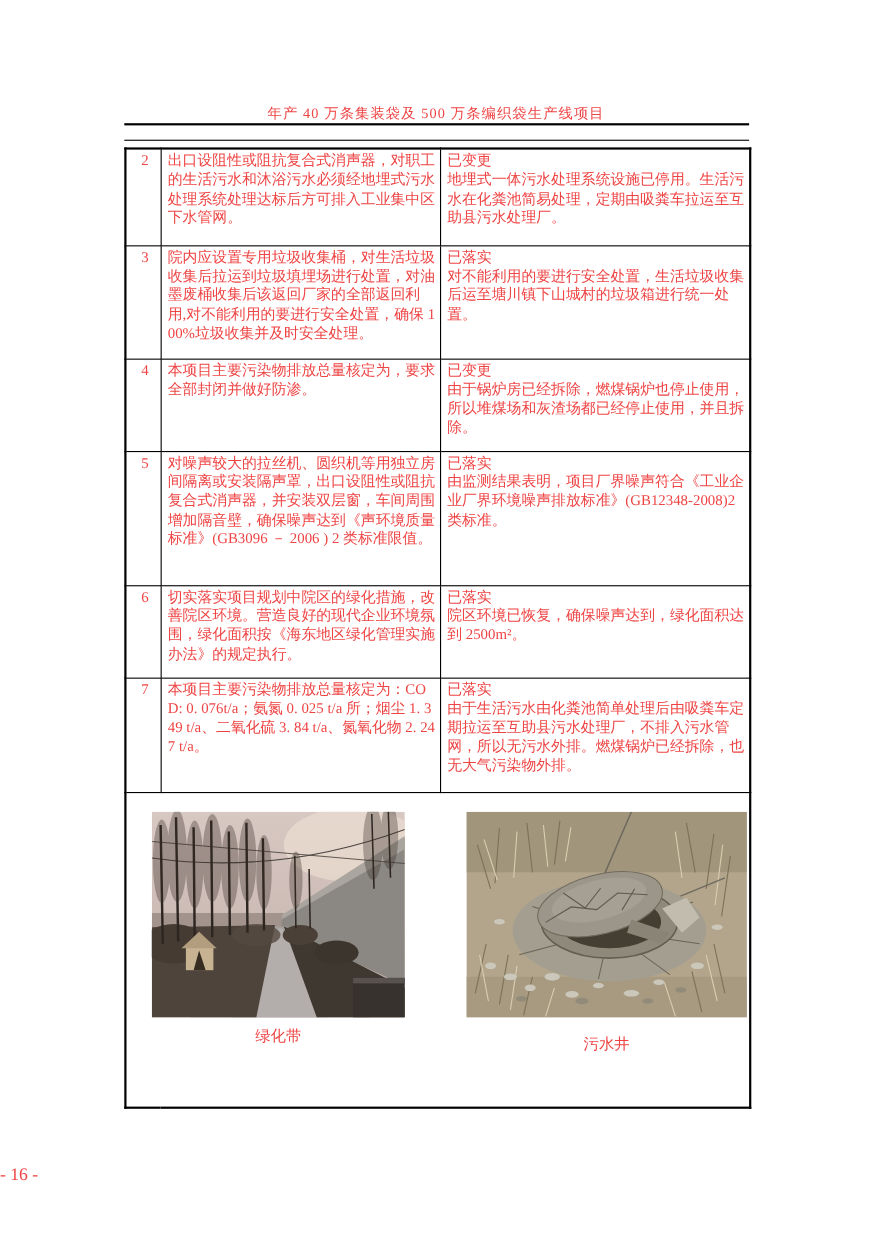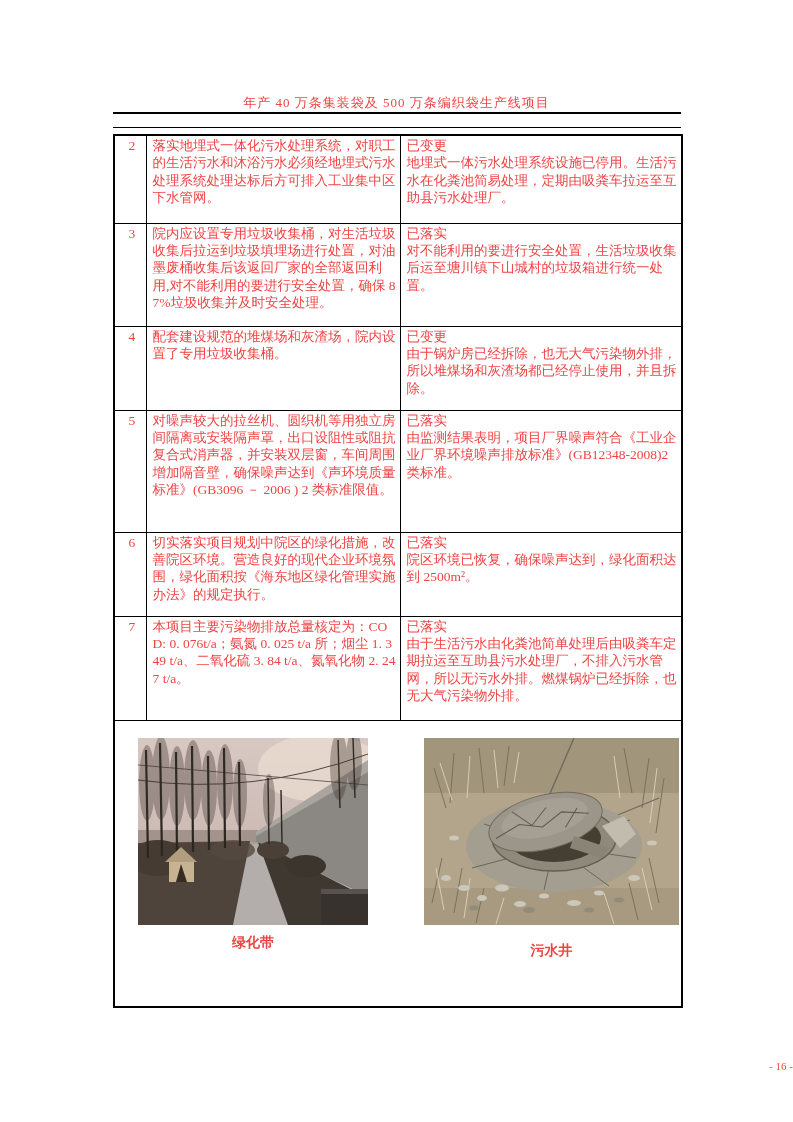--- a/index.html
+++ b/index.html
@@ -22,73 +22,73 @@
     border:2px solid #000;
   }
   table.main-table td {
     border:1px solid #000; vertical-align:top;
     font-size:13.5px; line-height:17.4px;
     padding:1px 3px 0 6px; overflow:hidden;
     word-break:break-all;
   }
   td.c-num { text-align:center; padding:1px 0 0 0; }
   .status-title { font-weight:normal; }
-  td.photo-cell { padding:0;font-weight:bold; }
+  td.photo-cell { padding:0; }
   .photo-area { position:relative; width:100%; height:283px; }
   .photo { position:absolute; margin:0; padding:0; line-height:0; }
   .photo-left  { left:17px;  top:16px; }
   .photo-right { left:303px; top:16px; }
   .photo-caption {
     position:absolute; font-size:14px; line-height:16px; text-align:center;
   }
   .caption-left  { left:17px;  top:213px; width:230px; }
   .caption-right { left:303px; top:221px; width:255px; }
   .page-number {
     position:absolute; top:1022px; left:0; width:100%;
-    text-align:right; font-size:11px;
+    text-align:left; font-size:16px;
   }
 </style>
 </head>
 <body>
 
 <div class="page">
 
   <div class="doc-title">年产 40 万条集装袋及 500 万条编织袋生产线项目</div>
   <div class="rule-1"></div>
   <div class="rule-2"></div>
 
   <table class="main-table">
     <colgroup>
       <col style="width:32px">
         <col style="width:254px">
         <col style="width:282px">
     </colgroup>
     <tbody>
       <tr style="height:88px">
         <td class="c-num">2</td>
-        <td class="c-req">落实地埋式一体化污水处理系统，对职工的生活污水和沐浴污水必须经地埋式污水处理系统处理达标后方可排入工业集中区下水管网。</td>
+        <td class="c-req">出口设阻性或阻抗复合式消声器，对职工的生活污水和沐浴污水必须经地埋式污水处理系统处理达标后方可排入工业集中区下水管网。</td>
         <td class="c-status">
           <div class="status-title">已变更</div>
           <div class="status-body">地埋式一体污水处理系统设施已停用。生活污水在化粪池简易处理，定期由吸粪车拉运至互助县污水处理厂。</div>
         </td>
       </tr>
       <tr style="height:103px">
         <td class="c-num">3</td>
-        <td class="c-req">院内应设置专用垃圾收集桶，对生活垃圾收集后拉运到垃圾填埋场进行处置，对油墨废桶收集后该返回厂家的全部返回利用,对不能利用的要进行安全处置，确保 87%垃圾收集并及时安全处理。</td>
+        <td class="c-req">院内应设置专用垃圾收集桶，对生活垃圾收集后拉运到垃圾填埋场进行处置，对油墨废桶收集后该返回厂家的全部返回利用,对不能利用的要进行安全处置，确保 100%垃圾收集并及时安全处理。</td>
         <td class="c-status">
           <div class="status-title">已落实</div>
           <div class="status-body">对不能利用的要进行安全处置，生活垃圾收集后运至塘川镇下山城村的垃圾箱进行统一处置。</div>
         </td>
       </tr>
       <tr style="height:84px">
         <td class="c-num">4</td>
-        <td class="c-req">配套建设规范的堆煤场和灰渣场，院内设置了专用垃圾收集桶。</td>
+        <td class="c-req">本项目主要污染物排放总量核定为，要求全部封闭并做好防渗。</td>
         <td class="c-status">
           <div class="status-title">已变更</div>
-          <div class="status-body">由于锅炉房已经拆除，也无大气污染物外排，所以堆煤场和灰渣场都已经停止使用，并且拆除。</div>
+          <div class="status-body">由于锅炉房已经拆除，燃煤锅炉也停止使用，所以堆煤场和灰渣场都已经停止使用，并且拆除。</div>
         </td>
       </tr>
       <tr style="height:122px">
         <td class="c-num">5</td>
         <td class="c-req">对噪声较大的拉丝机、圆织机等用独立房间隔离或安装隔声罩，出口设阻性或阻抗复合式消声器，并安装双层窗，车间周围增加隔音壁，确保噪声达到《声环境质量标准》(GB3096 － 2006 ) 2 类标准限值。</td>
         <td class="c-status">
           <div class="status-title">已落实</div>
           <div class="status-body">由监测结果表明，项目厂界噪声符合《工业企业厂界环境噪声排放标准》(GB12348-2008)2 类标准。</div>
         </td>
       </tr>

